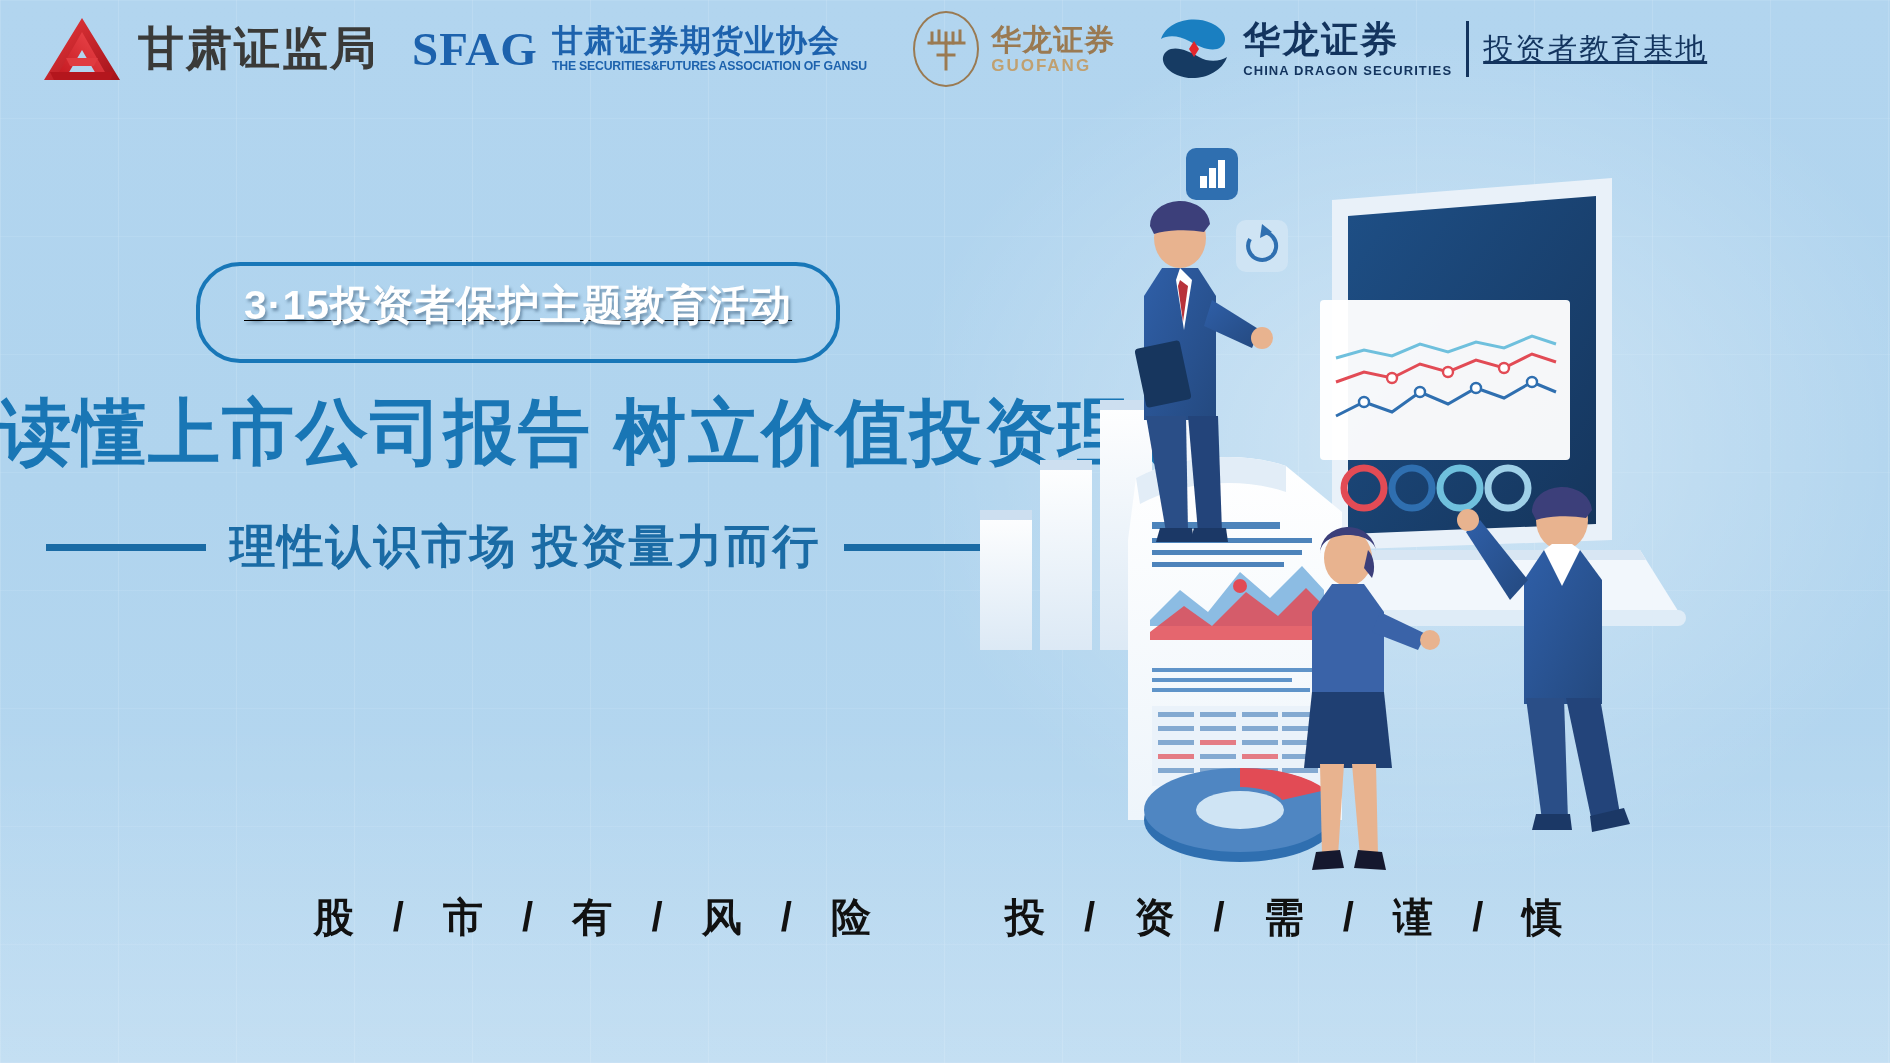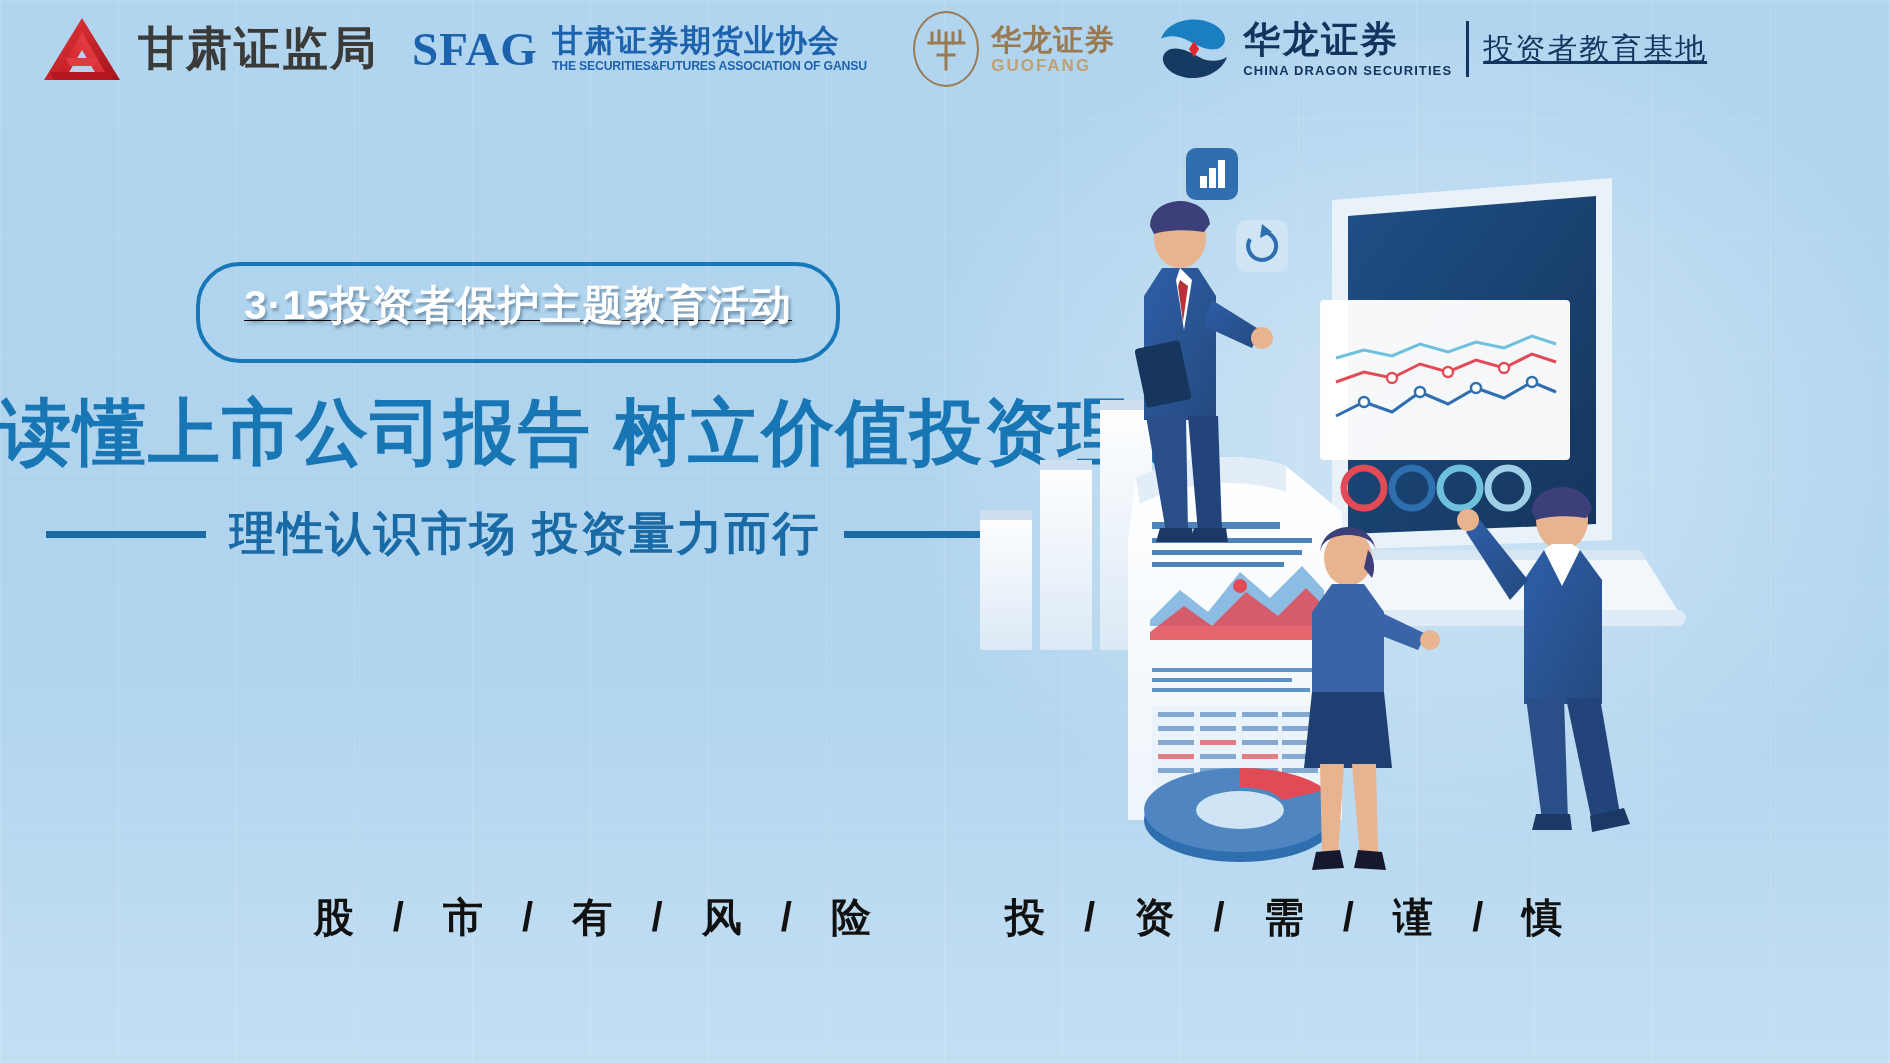--- a/index.html
+++ b/index.html
@@ -58,21 +58,21 @@
   .hl-sub{font-size:30px;color:#13345e;letter-spacing:2px;white-space:nowrap;text-decoration:underline;}
 
   
   .copy{position:absolute;left:0;top:262px;width:1050px;}
   .badge{display:inline-block;margin-left:196px;padding:12px 44px 26px;
     border:4px solid #1877b8;border-radius:44px;text-decoration:underline;}
   .badge-text{font-size:41px;font-weight:bold;color:#ffffff;letter-spacing:1px;
     text-shadow:2px 3px 3px rgba(40,70,100,.45);white-space:nowrap;}
   .headline{margin-top:22px;text-align:center;width:1050px;
     font-size:72px;font-weight:bold;color:#1976b5;letter-spacing:2px;white-space:nowrap;}
-  .subline{margin-top:22px;width:1050px;display:flex;align-items:center;justify-content:center;gap:24px;}
+  .subline{margin-top:35px;width:1050px;display:flex;align-items:center;justify-content:center;gap:24px;}
   .rule{height:7px;width:160px;background:#1a6ba5;}
   .subtext{font-size:46px;font-weight:bold;color:#1a6ba5;letter-spacing:2px;white-space:nowrap;}
 
   
   .footer{position:absolute;left:0;bottom:118px;width:1890px;
     display:flex;justify-content:center;align-items:center;gap:120px;}
   .slogan{font-size:40px;font-weight:bold;color:#111111;letter-spacing:14px;white-space:nowrap;}
 
   
   .art{position:absolute;left:940px;top:120px;width:950px;height:760px;}

